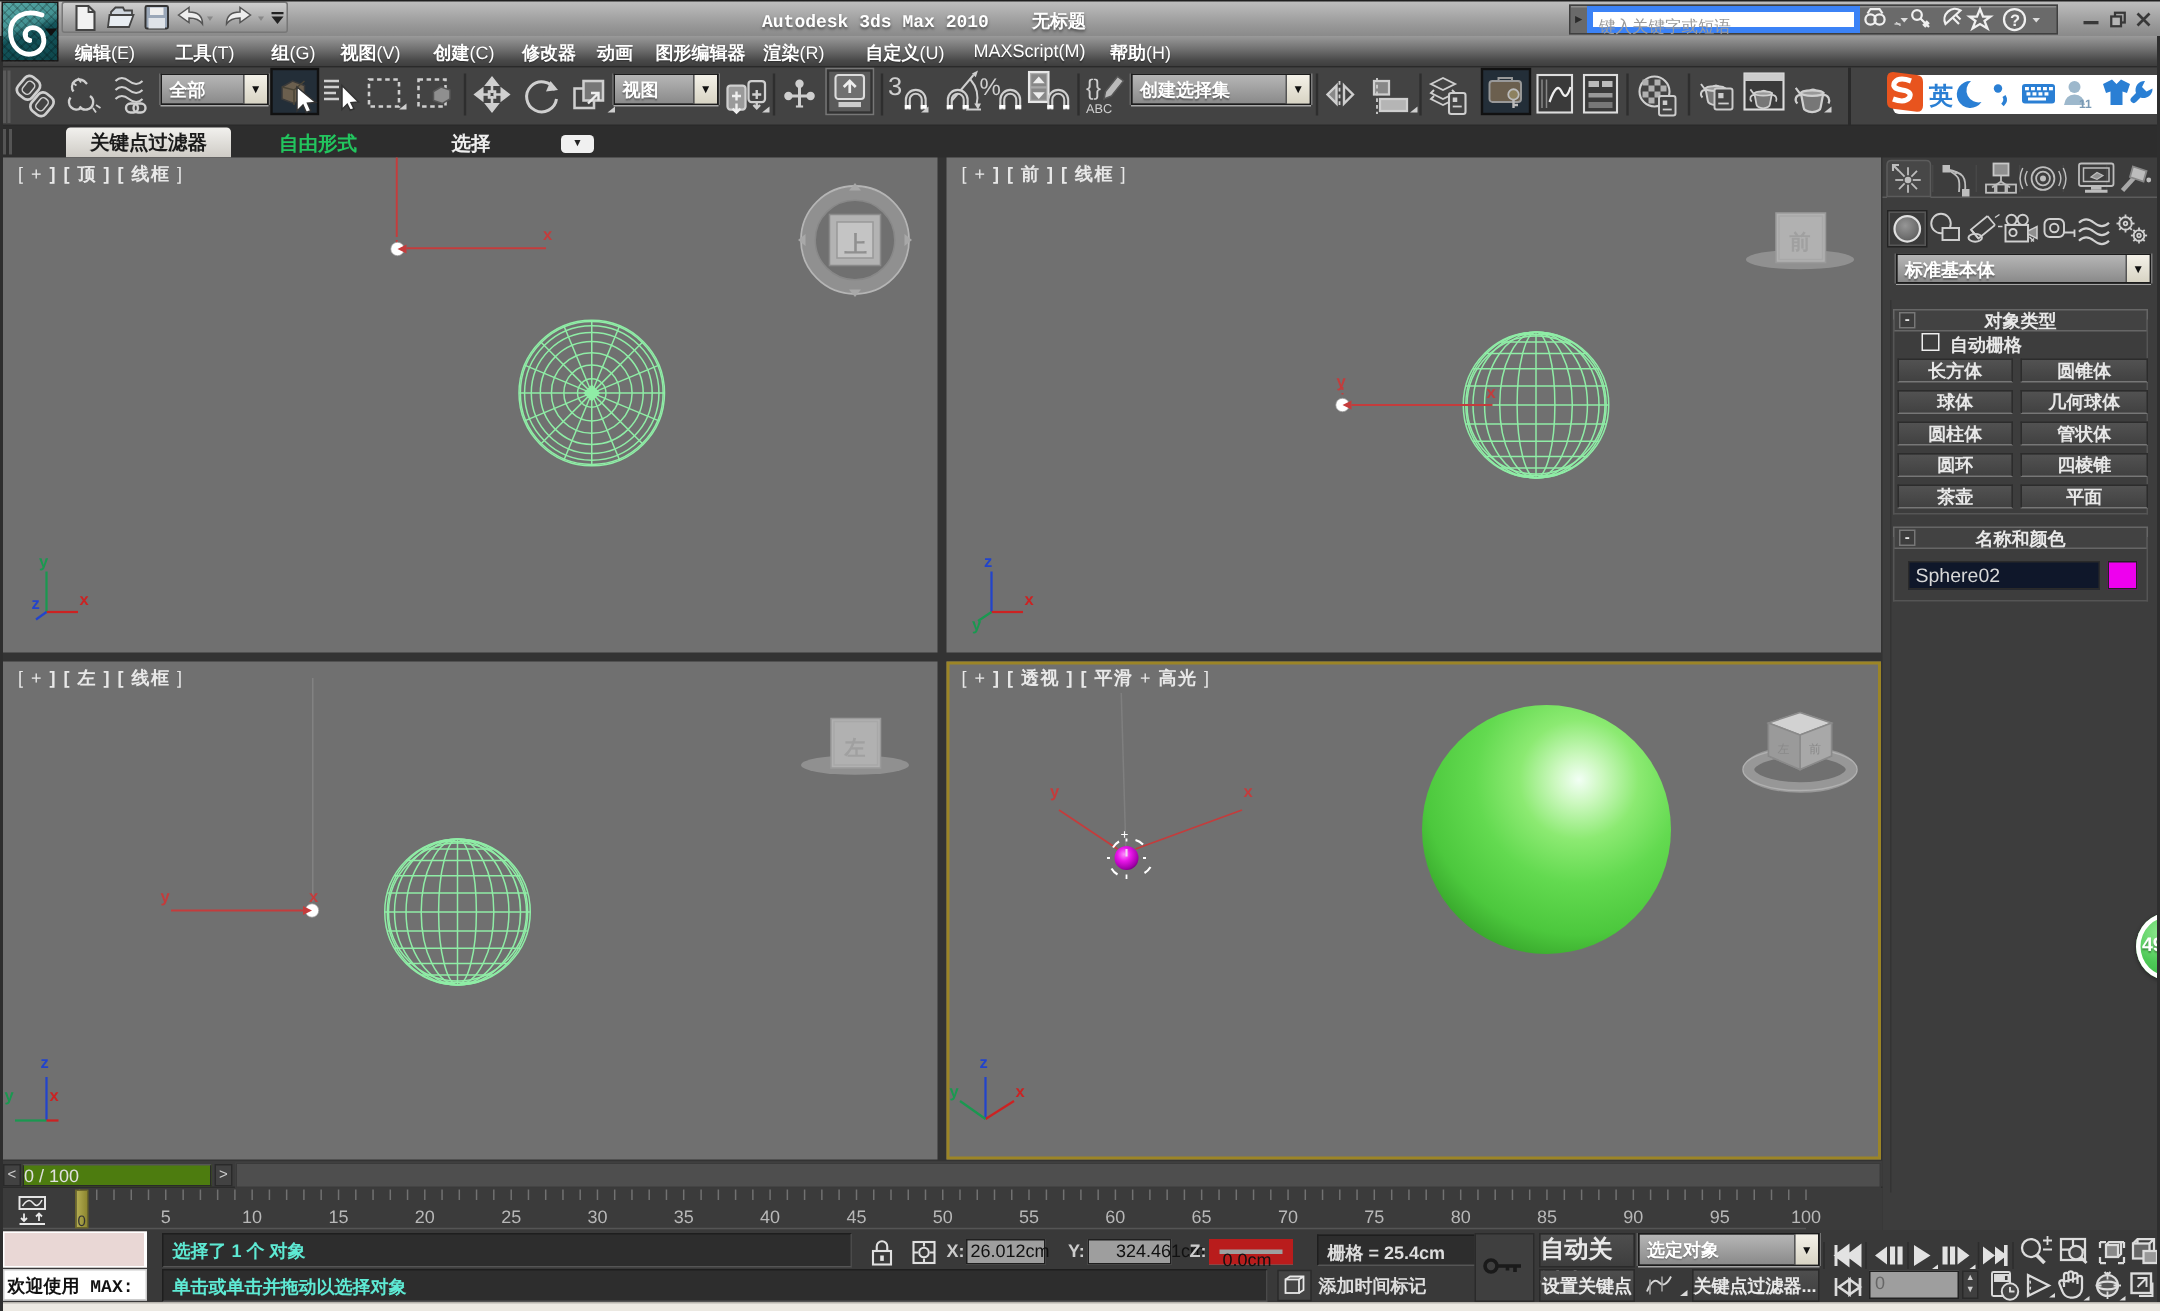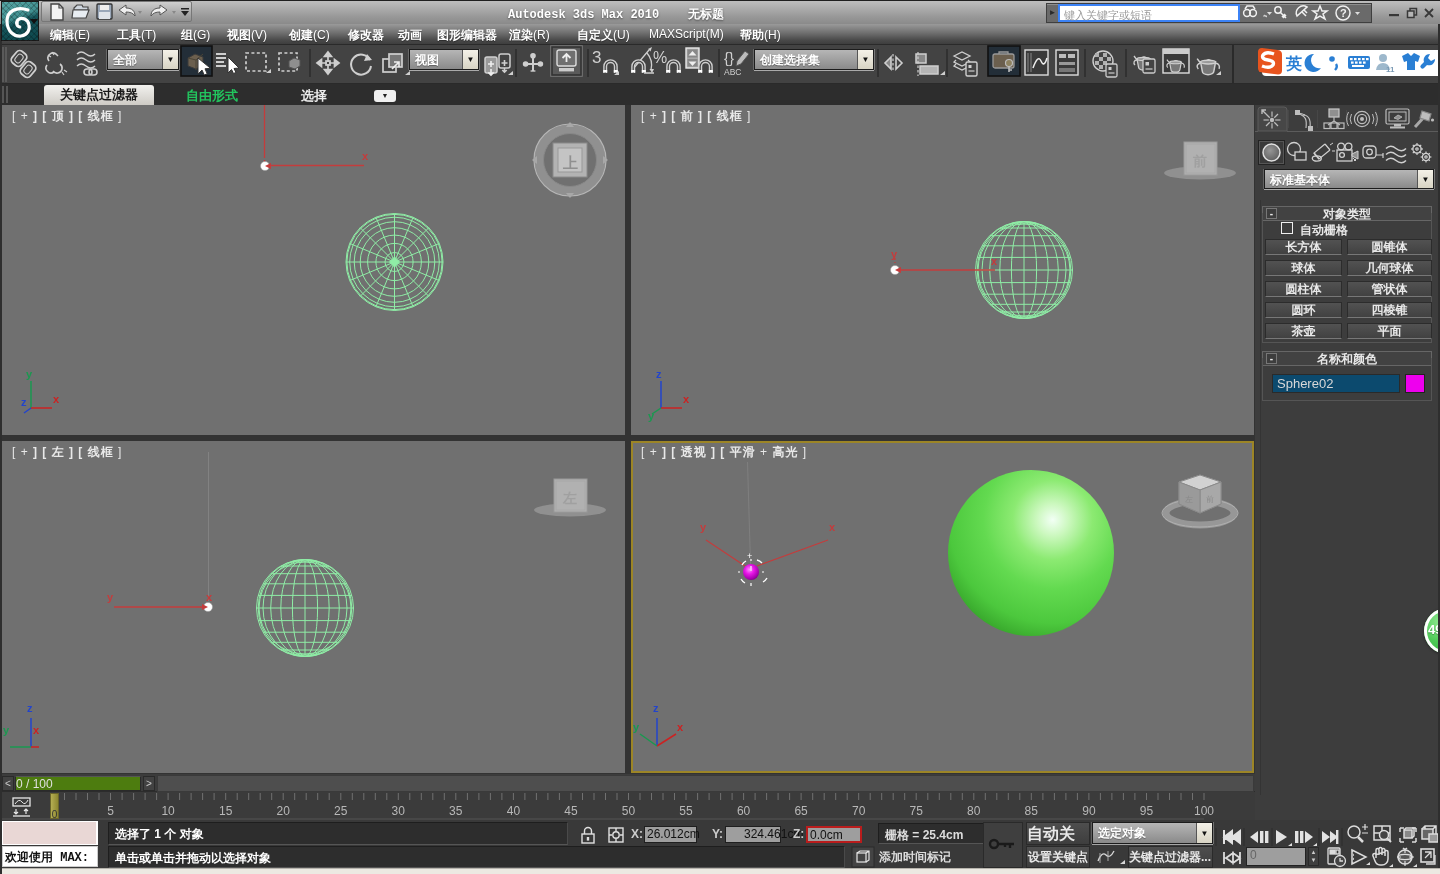--- a/index.html
+++ b/index.html
@@ -11,21 +11,21 @@
 #ribbon{left:0;top:84px;width:1440px;height:21px;background:#2d2d2d}
 #viewarea{left:0;top:105px;width:1255px;height:670px;background:#333}
 .vp{position:absolute;background:#707070}
 .vplabel{position:absolute;left:10px;top:3px;font-size:12px;color:#e8e8e8;letter-spacing:1px;white-space:nowrap}
 #panel{left:1255px;top:105px;width:185px;height:715px;background:#3d3d3d}
 #bottom{left:0;top:775px;width:1255px;height:99px;background:#383838}
 .combo{position:absolute;border:1px solid #1c1c1c;background:linear-gradient(#b6b6b6,#8a8a8a);display:flex;box-shadow:0 1px 0 rgba(255,255,255,.55),1px 0 0 rgba(255,255,255,.3),-1px 0 0 rgba(255,255,255,.2)}
 .combo .txt{flex:1;color:#fff;font-size:12px;padding:2px 0 0 5px;text-shadow:0 1px 1px rgba(0,0,0,.35);overflow:hidden;white-space:nowrap}
 .combo .arr{width:16px;background:linear-gradient(#f4f1e8,#d8d4c4);border-left:1px solid #555;display:flex;align-items:center;justify-content:center;color:#111;font-size:8px}
 .sunken{background:#2d2d2d;border:1px solid #1e1e1e;border-bottom-color:#555;border-right-color:#4a4a4a}
-.statxt{font-size:12px;color:#ffffff;padding:3px 0 0 6px;white-space:nowrap}
+.statxt{font-size:12px;color:#5eead4;padding:3px 0 0 6px;white-space:nowrap}
 .rollout{position:absolute;border:1px solid #666;background:#424242}
 .rbtn{position:absolute;background:linear-gradient(#525252,#414141);border:1px solid #2c2c2c;border-bottom:1px solid #777;color:#e8e8e8;font-size:12px;text-align:center;line-height:15px}
 svg{position:absolute;overflow:visible}
 .cjk{font-weight:bold}
 </style></head><body>
 
 <div class="abs stripes" id="titlebar"></div>
 <div class="abs" style="left:41px;top:1px;width:151px;height:21px;background:linear-gradient(#cfcfcf,#909090);border:1px solid #777;border-radius:2px"></div>
 <div class="abs" style="left:1px;top:1px;width:38px;height:40px;background:linear-gradient(160deg,#57a8a6 0%,#418f90 40%,#14545a 52%,#0e474c 100%);border:1px solid #1c1c1c;z-index:5"></div>
 <div class="abs" style="left:1px;top:1px;width:38px;height:40px;z-index:6;background-image:repeating-linear-gradient(45deg,rgba(0,0,0,.18) 0 1px,transparent 1px 4px),repeating-linear-gradient(-45deg,rgba(0,0,0,.18) 0 1px,transparent 1px 4px)"></div>
@@ -54,21 +54,21 @@
   <path d="M126 9 l-7-5 v3 c-6 0-9 3-9 8 c2-3 5-4 9-4 v3 z" fill="#eee" stroke="#555" stroke-width="1"></path>
   <path d="M131 10 l4 0 l-2 3 z" fill="#888"></path>
 
   <path d="M140 7 h8 v1.5 h-8 z" fill="#222"></path>
     <path d="M140 10 l8 0 l-4 5 z" fill="#222"></path>
 </svg>
 <div class="abs" style="left:508px;top:6px;font:bold 12px 'Liberation Mono',monospace;color:#fff;text-shadow:0 1px 2px rgba(0,0,0,.5);letter-spacing:0px">Autodesk 3ds Max  2010&nbsp;&nbsp;&nbsp;&nbsp;<span class="cjk" style="font-family:Liberation Serif, serif">无标题</span></div>
 
 <div class="abs" style="left:1046px;top:3px;width:326px;height:20px;background:#6a6a6a;border:1px solid #3f3f3f;box-shadow:inset 0 1px 0 rgba(255,255,255,.25)"></div>
 <div class="abs" style="left:1047px;top:4px;width:11px;height:18px;color:#2a2a2a;font-size:8px;text-align:center;line-height:18px">►</div>
-<div class="abs" style="left:1058px;top:4px;width:182px;height:18px;background:#fff;border:2px solid #3b82f6;color:#9a9a9a;font-size:11px;padding:2px 0 0 4px">键入关键字或短语</div>
+<div class="abs" style="left:1058px;top:4px;width:182px;height:18px;background:#fff;border:4px solid #3b82f6;color:#9a9a9a;font-size:11px;padding:2px 0 0 4px">键入关键字或短语</div>
 <svg class="abs" style="left:1240px;top:3px" width="132" height="20" viewBox="0 0 132 20">
   <g stroke="#f0f0f0" fill="none" stroke-width="1.5">
     <circle cx="7" cy="10" r="3.4"></circle>
       <circle cx="13" cy="10" r="3.4"></circle>
       <path d="M5 6 l2-3 h6 l2 3"></path>
     <path d="M24 12 l3 2" stroke-width="1"></path>
       <path d="M23 13 l4 0" stroke="#ccc" stroke-width="1"></path>
     <circle cx="38" cy="7" r="3.2"></circle>
       <path d="M40 9 l6 6 m-2-4 l2 2 m-4 0 l2 2"></path>
     <path d="M57 13 a7 7 0 0 1 10-9 z"></path>
@@ -684,21 +684,21 @@
     <div class="rbtn cjk" style="left:1265px;top:260px;width:77px;height:16px">球体</div>
     <div class="rbtn cjk" style="left:1347px;top:260px;width:85px;height:16px">几何球体</div>
     <div class="rbtn cjk" style="left:1265px;top:281px;width:77px;height:16px">圆柱体</div>
     <div class="rbtn cjk" style="left:1347px;top:281px;width:85px;height:16px">管状体</div>
     <div class="rbtn cjk" style="left:1265px;top:302px;width:77px;height:16px">圆环</div>
     <div class="rbtn cjk" style="left:1347px;top:302px;width:85px;height:16px">四棱锥</div>
     <div class="rbtn cjk" style="left:1265px;top:323px;width:77px;height:16px">茶壶</div>
     <div class="rbtn cjk" style="left:1347px;top:323px;width:85px;height:16px">平面</div>
     <div class="rollout cjk" style="left:1262px;top:351px;width:170px;height:15px;font-size:12px;color:#e8e8e8;text-align:center;line-height:14px"><span style="position:absolute;left:3px;top:1px;width:11px;height:11px;border:1px solid #777;background:#3d3d3d;line-height:9px;font-size:10px">-</span>名称和颜色</div>
     <div class="abs" style="left:1262px;top:358px;width:170px;height:43px;border:1px solid #555;border-top:none"></div>
-    <div class="abs" style="left:1272px;top:374px;width:128px;height:19px;background:#0c4a6e;border:1px solid #2a2a2a;color:#d8d8d8;font-size:13px;padding:1px 0 0 4px">Sphere02</div>
+    <div class="abs" style="left:1272px;top:374px;width:128px;height:19px;background:#0f172a;border:1px solid #2a2a2a;color:#d8d8d8;font-size:13px;padding:1px 0 0 4px">Sphere02</div>
     <div class="abs" style="left:1405px;top:374px;width:20px;height:19px;background:#ee00ee;border:1px solid #222"></div>
     <div class="abs" style="left:1424px;top:608px;width:46px;height:46px;border-radius:50%;background:radial-gradient(circle at 35% 30%,#8ee88f,#4ec957 45%,#2ea83a);box-shadow:inset 0 0 0 3px #fff,0 1px 3px rgba(0,0,0,.4)"></div>
     <div class="abs" style="left:1428px;top:622px;color:#fff;font-size:13px;font-weight:bold;text-shadow:0 1px 1px rgba(0,0,0,.3)">49</div>
   </div>
 
 <div class="abs" id="bottom"></div>
 <div id="bottomcontent">
     <div class="abs" style="left:0;top:774px;width:1255px;height:18px;background:#3c3c3c;border-bottom:1px solid #2c2c2c"></div>
     <div class="abs" style="left:2px;top:776px;width:12px;height:15px;background:#424242;border:1px solid #2a2a2a;color:#ccc;font-size:10px;text-align:center;line-height:13px">&lt;</div>
     <div class="abs" style="left:15px;top:776px;width:126px;height:15px;background:#4d7c0f;border:1px solid #2a2a2a;border-top-color:#555;color:#e0e0e0;font-size:12px;line-height:14px">0 / 100</div>
@@ -856,21 +856,21 @@
         <rect x="29" y="2" width="14" height="14"></rect>
         <circle cx="36" cy="9" r="3.2"></circle>
         <path d="M36 2 v3 M36 13 v3 M29 9 h3 M40 9 h3"></path>
       </g>
     </svg>
     <div class="abs" style="left:631px;top:827px;color:#ccc;font-size:12px;font-weight:bold">X:</div>
     <div class="abs" style="left:644px;top:826px;width:53px;height:17px;background:#9e9e9e;border:1px solid #1f1f1f;color:#111;font-size:12px;padding-left:2px">26.012cm</div>
     <div class="abs" style="left:712px;top:827px;color:#ccc;font-size:12px;font-weight:bold">Y:</div>
     <div class="abs" style="left:725px;top:826px;width:56px;height:17px;background:#9e9e9e;border:1px solid #1f1f1f;color:#111;font-size:12px;padding-left:18px">324.461cm</div>
     <div class="abs" style="left:793px;top:827px;color:#ccc;font-size:12px;font-weight:bold">Z:</div>
-    <div class="abs" style="left:806px;top:826px;width:56px;height:17px;background:#9e9e9e;border:2px solid #b91c1c;color:#111;font-size:12px;padding-left:2px">0.0cm</div>
+    <div class="abs" style="left:806px;top:826px;width:56px;height:17px;background:#9e9e9e;border:7px solid #b91c1c;color:#111;font-size:12px;padding-left:2px">0.0cm</div>
     <div class="abs sunken cjk" style="left:878px;top:823px;width:117px;height:21px;color:#ddd;font-size:12px;padding:3px 0 0 6px">栅格 = 25.4cm</div>
     <svg class="abs" style="left:851px;top:846px" width="24" height="22" viewBox="0 0 24 22">
       <rect x="1" y="1" width="22" height="20" fill="#444" stroke="#2a2a2a"></rect>
       <g stroke="#e8e8e8" fill="none" stroke-width="1.2">
         <rect x="6" y="7" width="9" height="9"></rect>
         <path d="M6 7 l3-2 h9 v9 l-3 2 M15 7 l3-2 M15 16 l3-2 v-9"></path>
       </g>
     </svg>
     <div class="abs cjk" style="left:879px;top:849px;font-size:12px;color:#ddd">添加时间标记</div>
     <div class="abs" style="left:983px;top:822px;width:40px;height:46px;background:#3f3f3f;border:1px solid #2a2a2a"></div>

